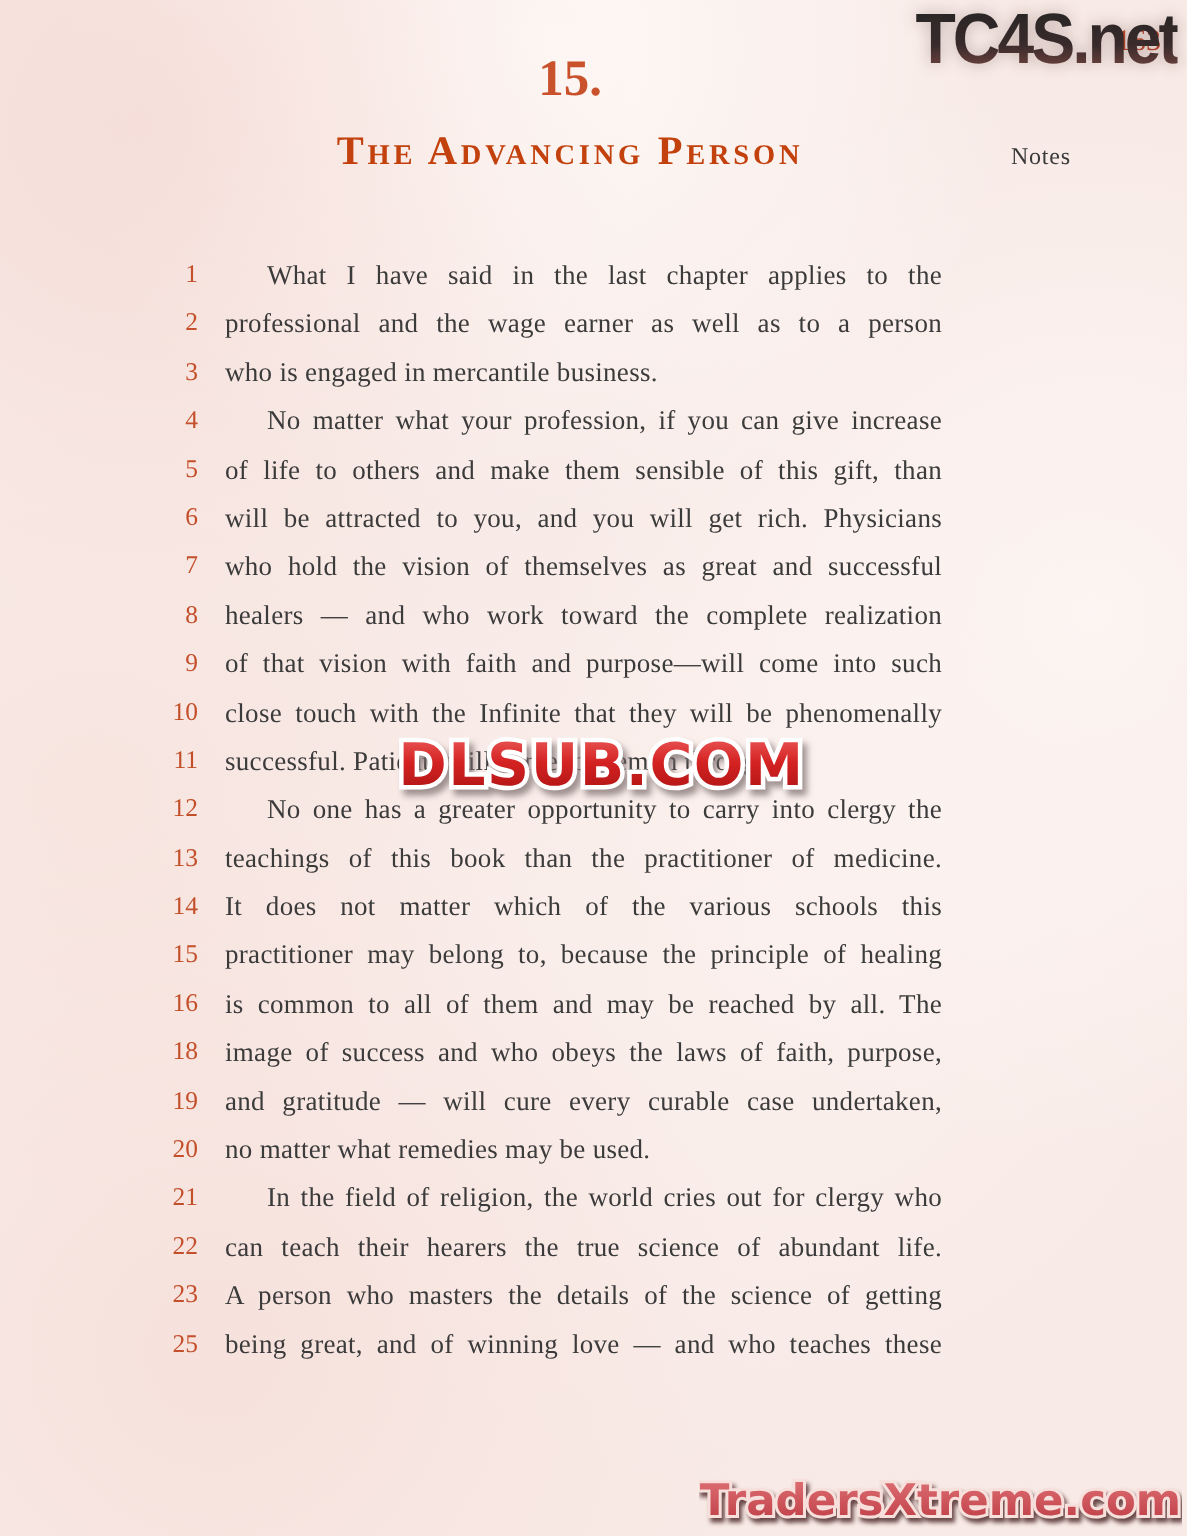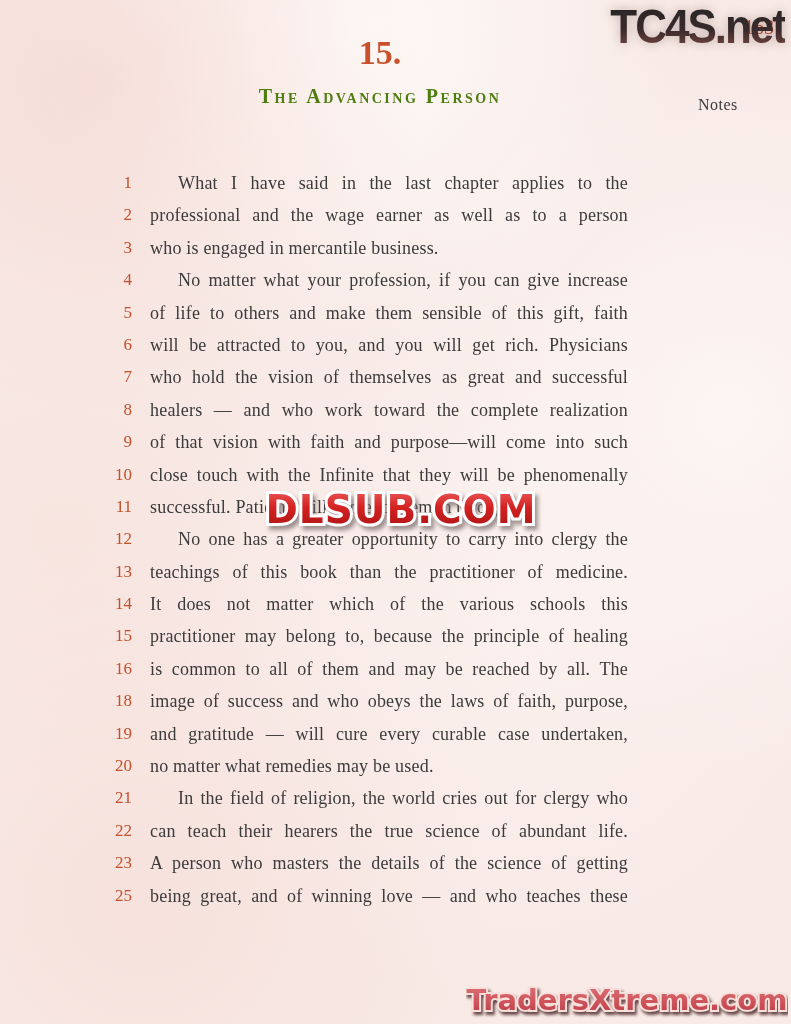--- a/index.html
+++ b/index.html
@@ -29,24 +29,24 @@
   }
   .page-number{
     position:absolute;top:16px;left:744px;z-index:2;
     color:#bf4326;font-size:20px;
   }
 
   
   .heading{position:absolute;left:130px;top:34px;width:500px;text-align:center;}
   .chapter-number{color:#c9512c;font-size:34px;font-weight:600;line-height:1.1;}
   .chapter-title{
-    margin-top:14px;color:#4d7c0f;font-size:20px;font-weight:600;
+    margin-top:14px;color:#c2410c;font-size:27px;font-weight:600;
     font-variant:small-caps;letter-spacing:2.5px;
   }
-  .notes{position:absolute;left:698px;top:96px;font-size:16px;color:#3a3a3a;letter-spacing:.5px;}
+  .notes{position:absolute;left:674px;top:96px;font-size:16px;color:#3a3a3a;letter-spacing:.5px;}
 
   
   .lines{position:absolute;left:100px;top:167px;width:560px;}
   .line-row{display:flex;height:32.4px;line-height:32.4px;overflow:hidden;}
   .line-num{
     width:32px;flex:0 0 32px;text-align:right;margin-right:18px;
     color:#c4502b;font-size:17px;
   }
   .line-text{
     width:478px;flex:0 0 478px;color:#3b3b3b;font-size:18px;
@@ -92,21 +92,21 @@
       <span class="line-text para-end">who is engaged in mercantile business.</span>
     </div>
 
     <div class="line-row">
       <span class="line-num">4</span>
       <span class="line-text indent">No matter what your profession, if you can give increase</span>
     </div>
 
     <div class="line-row">
       <span class="line-num">5</span>
-      <span class="line-text">of life to others and make them sensible of this gift, faith</span>
+      <span class="line-text">of life to others and make them sensible of this gift, than</span>
     </div>
 
     <div class="line-row">
       <span class="line-num">6</span>
       <span class="line-text">will be attracted to you, and you will get rich. Physicians</span>
     </div>
 
     <div class="line-row">
       <span class="line-num">7</span>
       <span class="line-text">who hold the vision of themselves as great and successful</span>

